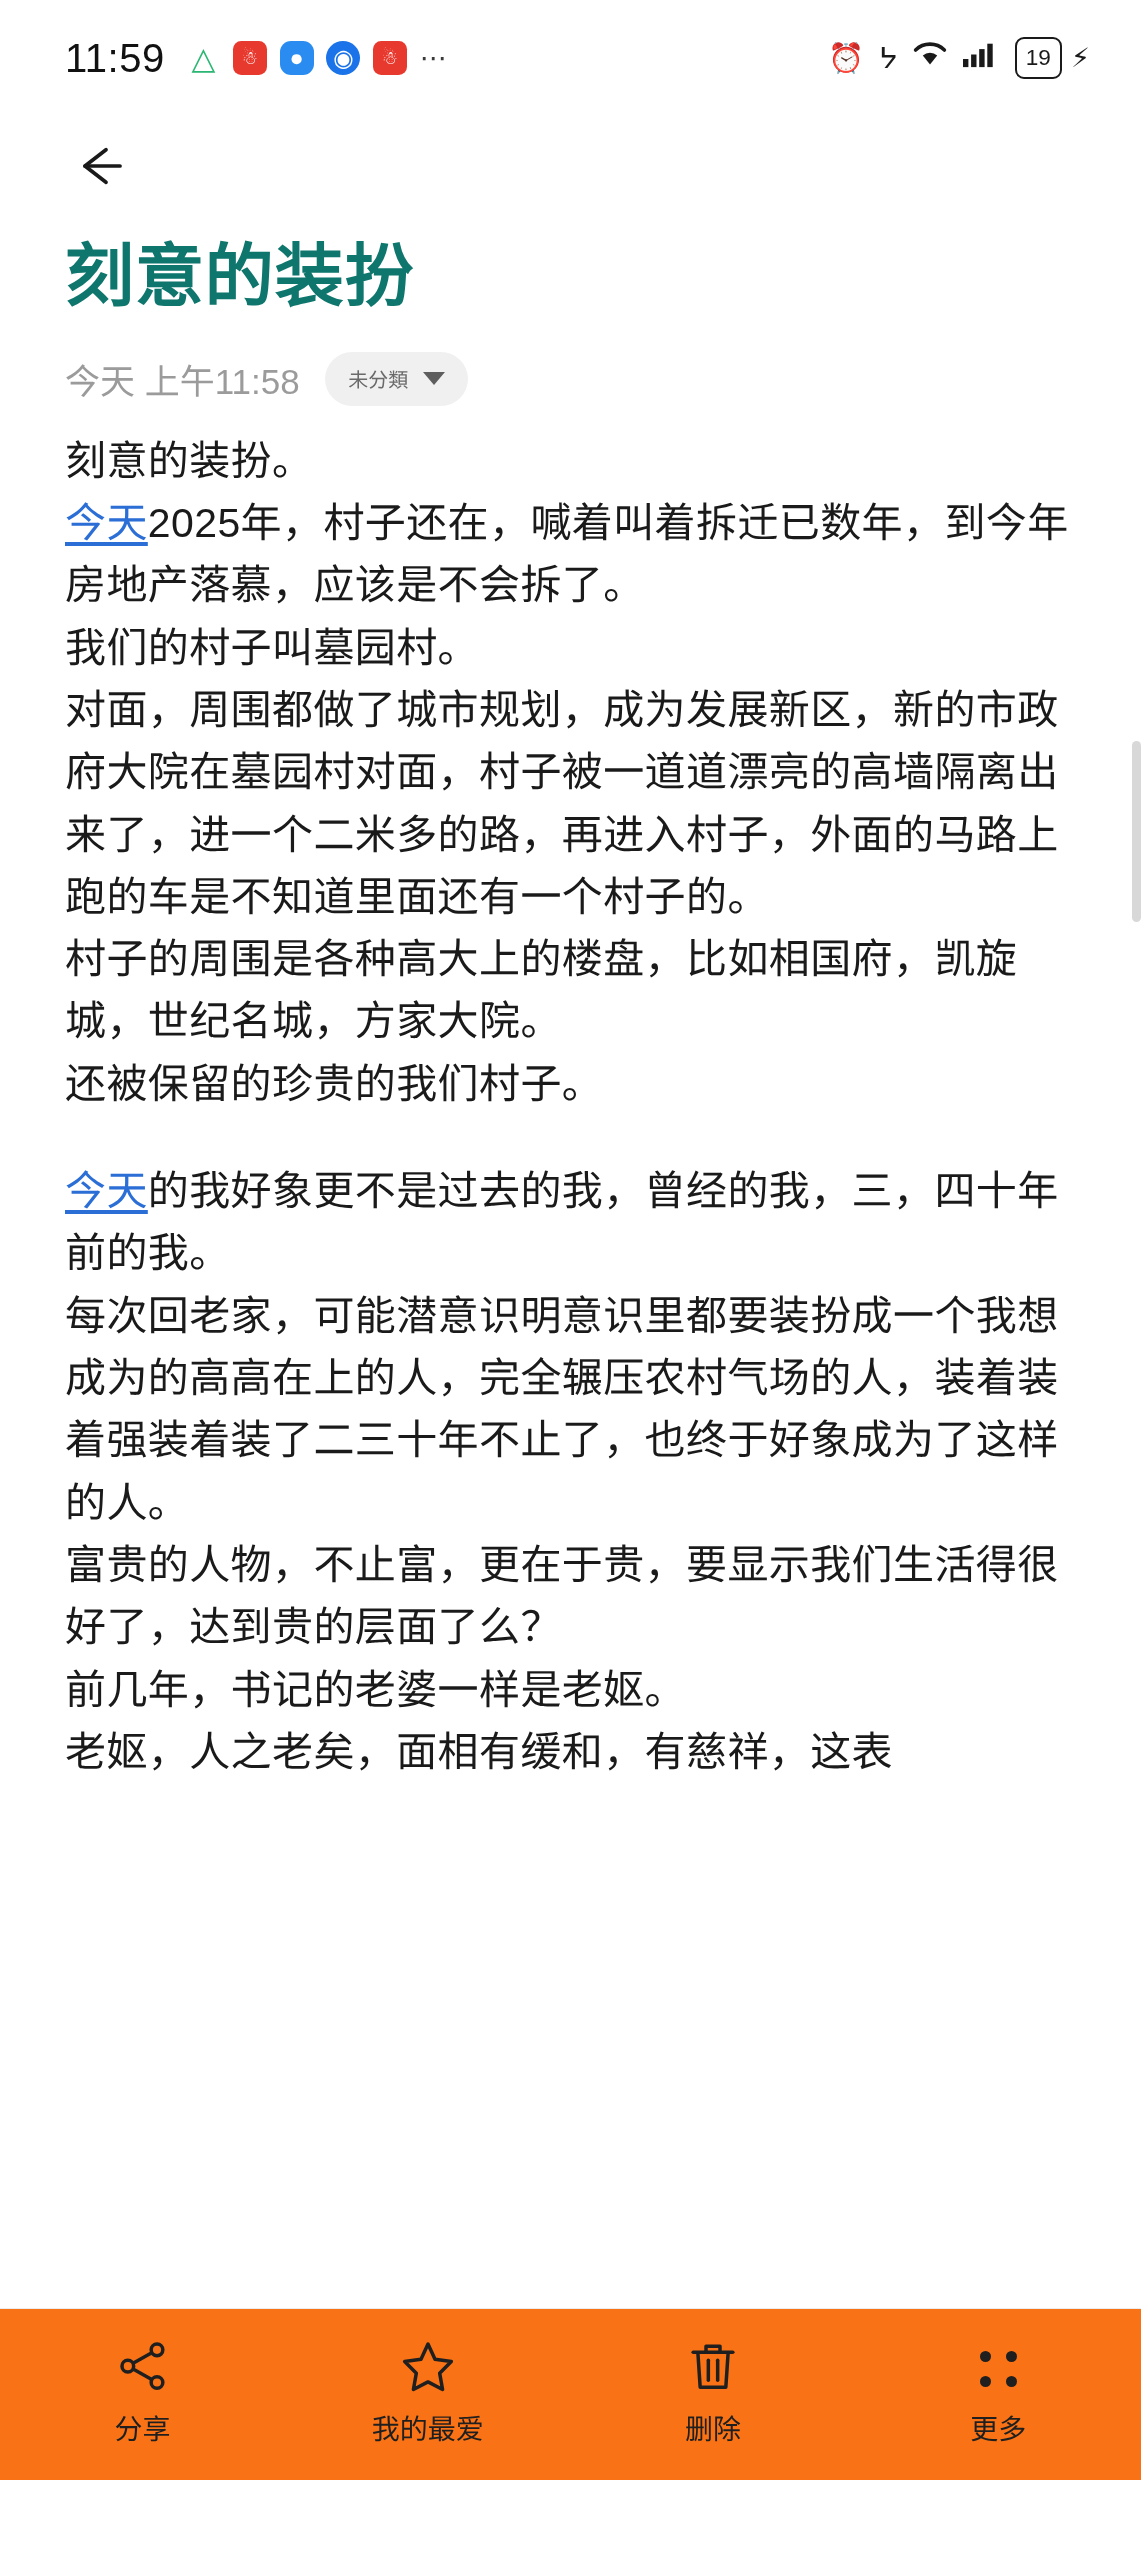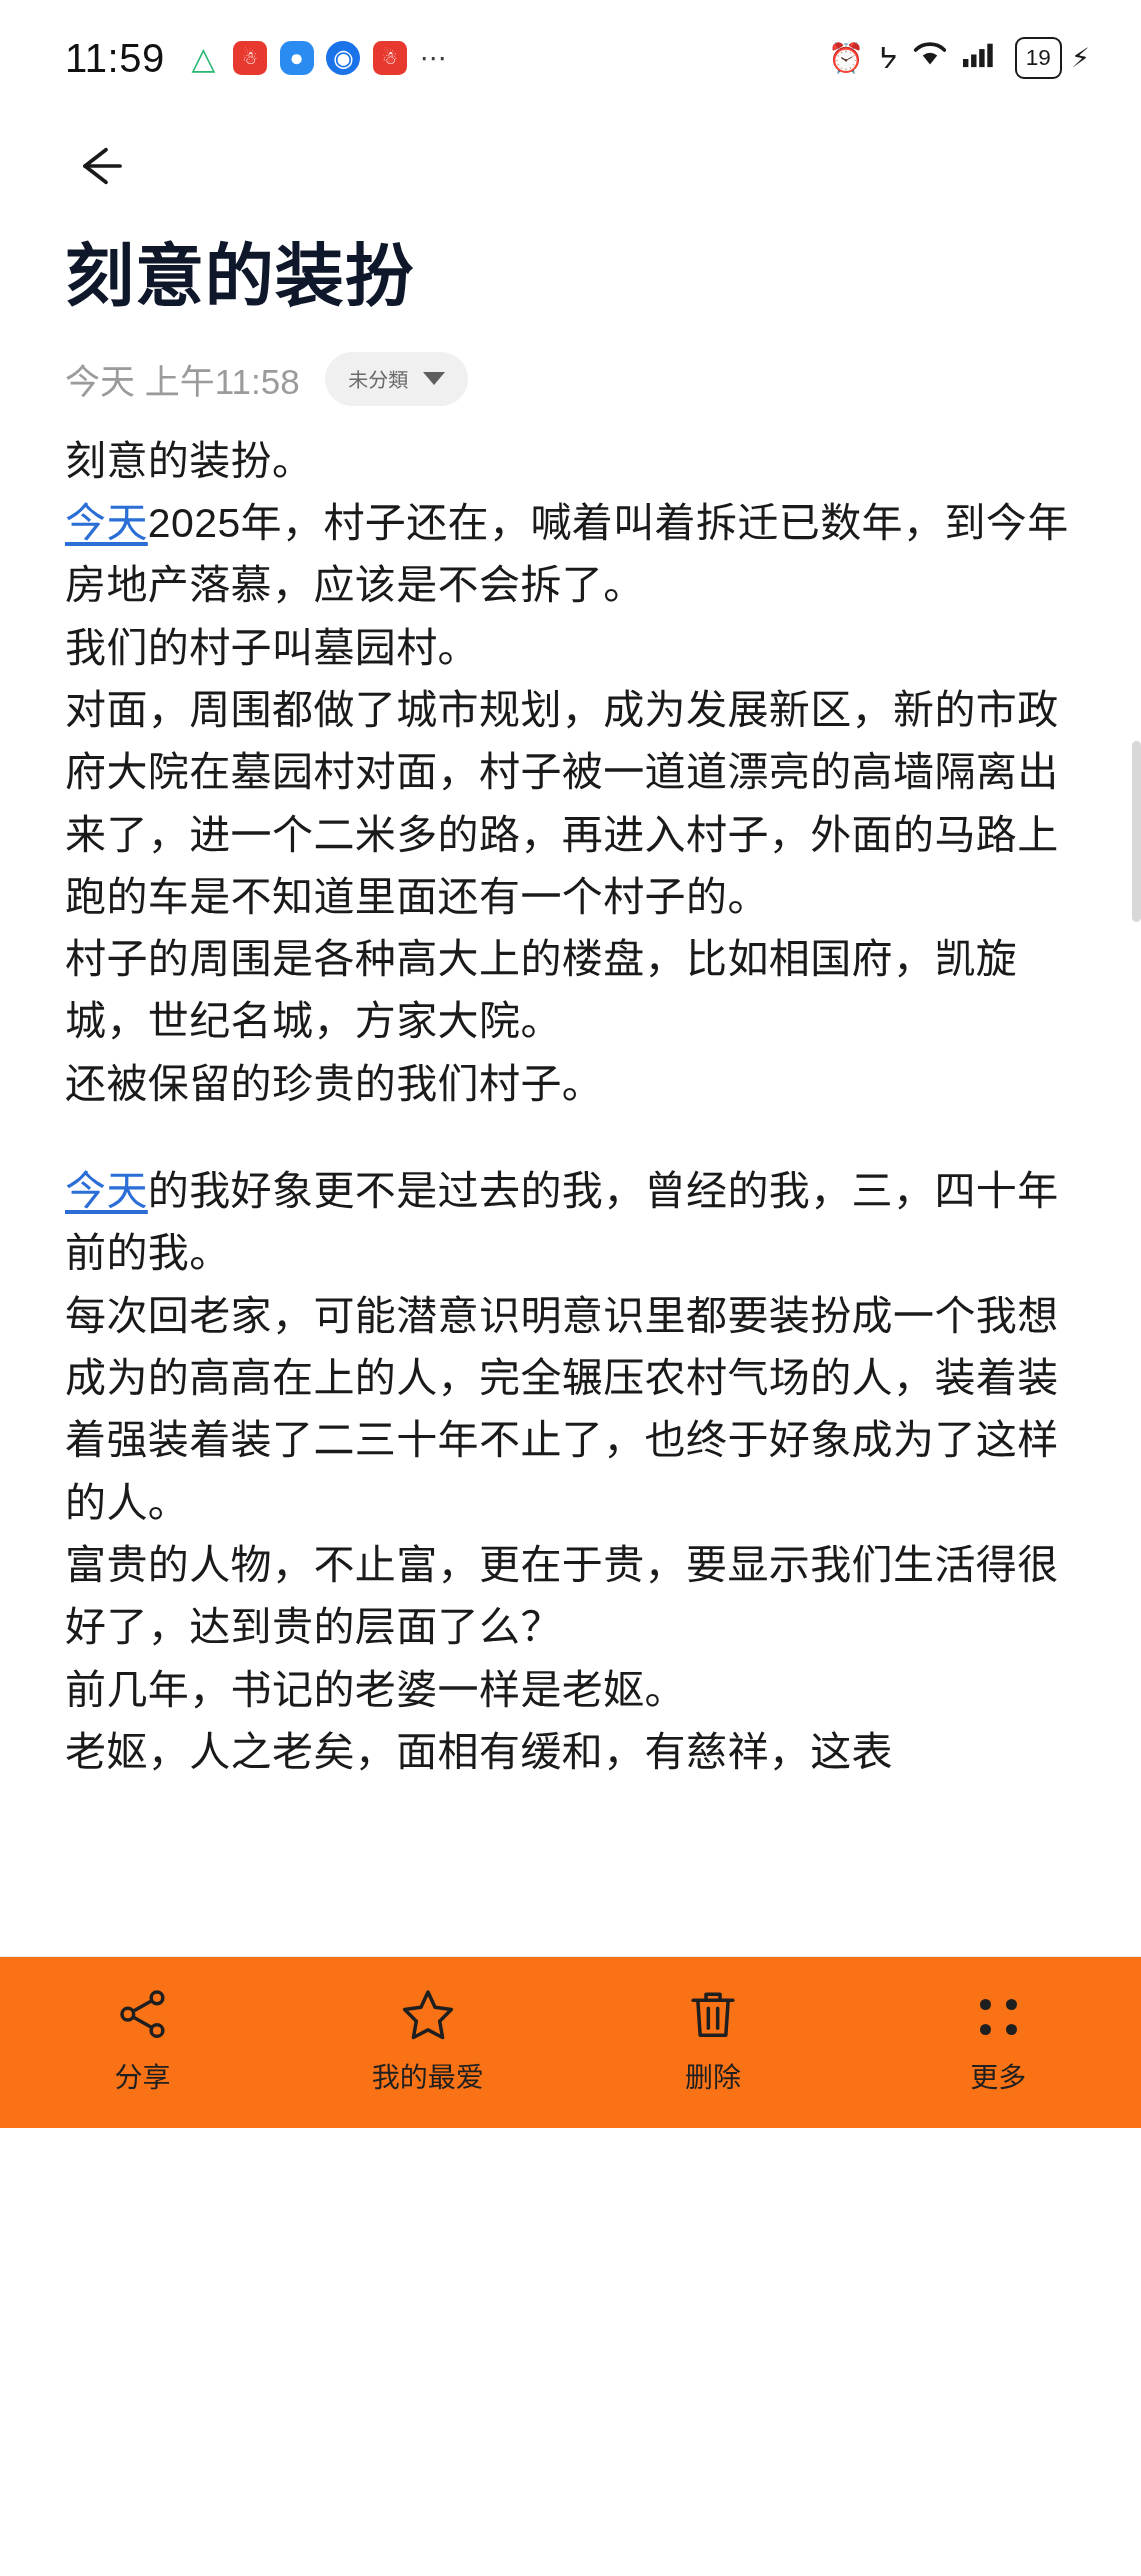--- a/index.html
+++ b/index.html
@@ -6,21 +6,21 @@
   html, body {
     width: 1141px;
     height: 2576px;
     background: #ffffff;
     font-family: "Liberation Sans", "DejaVu Sans", sans-serif;
     overflow: hidden;
   }
   .phone {
     position: relative;
     width: 1141px;
-    height: 2128px;
+    height: 2480px;
     background: #ffffff;
     display: flex;
     flex-direction: column;
   }
 
   
   .statusbar {
     height: 116px;
     flex: 0 0 116px;
     display: flex;
@@ -83,21 +83,21 @@
   .back-arrow {
     width: 67px; height: 67px;
     display: flex; align-items: center; justify-content: center;
   }
   .back-arrow svg { width: 56px; height: 56px; }
 
   
   .title {
     font-size: 69px;
     font-weight: 700;
-    color: #0f172a;
+    color: #0f766e;
     padding: 20px 65px 0 65px;
     letter-spacing: 0.9px;
     line-height: 1.2;
   }
 
   
   .meta {
     display: flex;
     align-items: center;
     gap: 25px;

